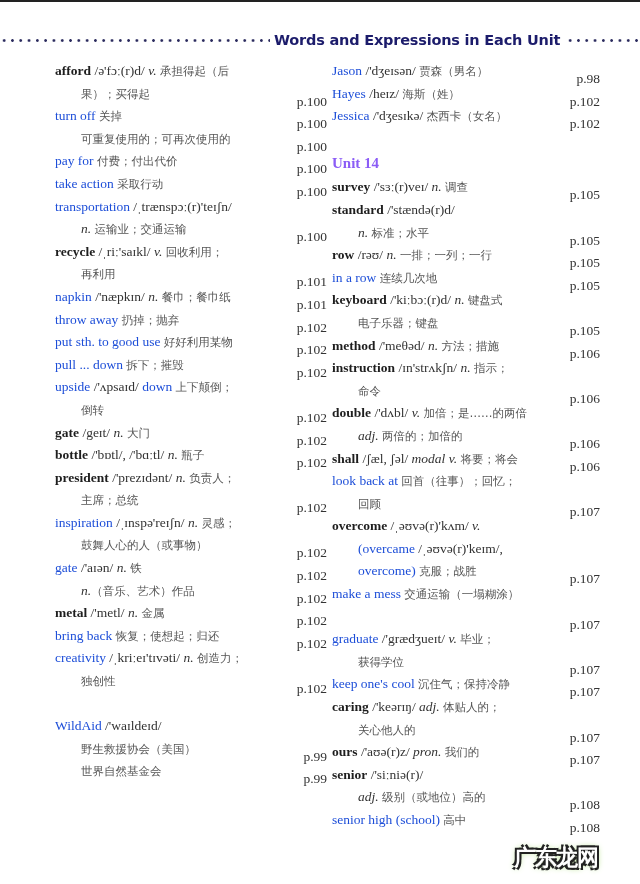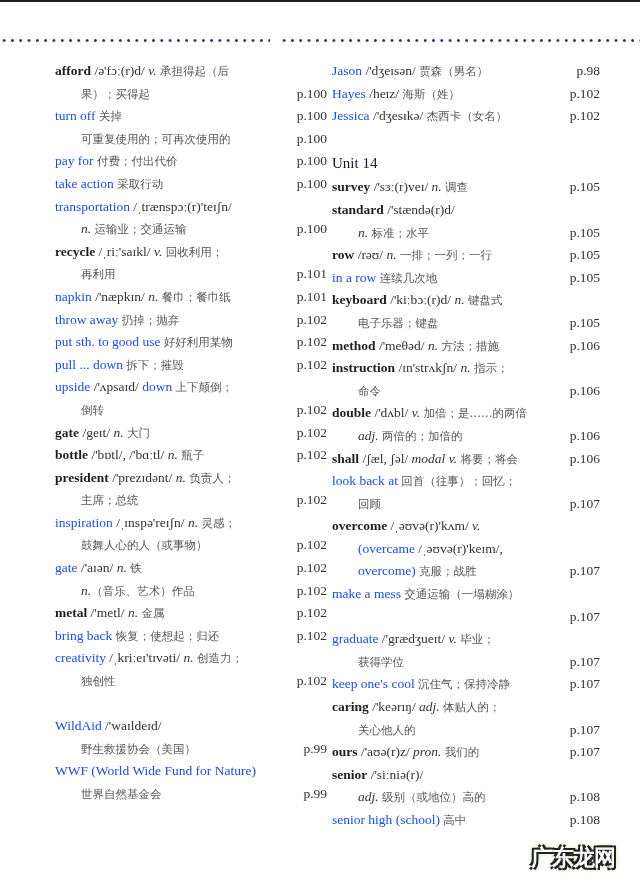--- a/index.html
+++ b/index.html
@@ -32,40 +32,40 @@
   .line {
     position: relative; height: 22.6px; line-height: 22.6px; font-size: 13.5px;
     white-space: nowrap;
   }
   .line.indent { padding-left: 26px; }
   .hw { font-weight: bold; color: #1e1e1e; }
   .ph { color: #333; }
   .pos { font-style: italic; color: #333; }
   .zh { font-family: "DejaVu Sans", sans-serif; font-size: 11.5px; color: #555; }
   .en { color: #1d4ed8; }
-  .pg { position: absolute; right: 0; top: 0; color: #333; }
+  .pg { position: absolute; right: 0; top: 8px; color: #333; }
   .gap { height: 22.6px; }
   .unit-heading {
-    height: 26px; line-height: 26px; font-weight: normal; font-size: 15px; color: #0f172a;
+    height: 26px; line-height: 26px; font-weight: bold; font-size: 15px; color: #8b5cf6;
   }
   .watermark {
     position: absolute; left: 514px; top: 843px; font-family: "DejaVu Sans", sans-serif;
     font-size: 22px; font-weight: bold; color: #fff; letter-spacing: -1px;
     text-shadow: -2px -2px 0 #222, 2px -2px 0 #222, -2px 2px 0 #222, 2px 2px 0 #222,
                  0 0 6px #8fd14f;
-    margin-left: 17px;
   }
 </style>
 </head>
 <body>
 
 <div class="topline"></div>
 
 <div class="header">
   <div class="dots-left"></div>
+  <div class="header-title">Words and Expressions in Each Unit</div>
   <div class="dots-right"></div>
 </div>
 
 <div class="col col-left" id="col-left">
     <div class="line"><span class="hw">afford</span><span class="ph"> /ə'fɔː(r)d/ </span><span class="pos">v. </span><span class="zh">承担得起（后</span></div>
     <div class="line indent"><span class="zh">果）；买得起</span><span class="pg">p.100</span></div>
     <div class="line"><span class="en">turn off </span><span class="zh">关掉</span><span class="pg">p.100</span></div>
     <div class="line indent"><span class="zh">可重复使用的；可再次使用的</span><span class="pg">p.100</span></div>
     <div class="line"><span class="en">pay for </span><span class="zh">付费；付出代价</span><span class="pg">p.100</span></div>
     <div class="line"><span class="en">take action </span><span class="zh">采取行动</span><span class="pg">p.100</span></div>
@@ -87,21 +87,20 @@
     <div class="line indent"><span class="zh">鼓舞人心的人（或事物）</span><span class="pg">p.102</span></div>
     <div class="line"><span class="en">gate</span><span class="ph"> /'aɪən/ </span><span class="pos">n. </span><span class="zh">铁</span><span class="pg">p.102</span></div>
     <div class="line indent"><span class="pos">n.</span><span class="zh">（音乐、艺术）作品</span><span class="pg">p.102</span></div>
     <div class="line"><span class="hw">metal</span><span class="ph"> /'metl/ </span><span class="pos">n. </span><span class="zh">金属</span><span class="pg">p.102</span></div>
     <div class="line"><span class="en">bring back </span><span class="zh">恢复；使想起；归还</span><span class="pg">p.102</span></div>
     <div class="line"><span class="en">creativity</span><span class="ph"> /ˌkriːeɪ'tɪvəti/ </span><span class="pos">n. </span><span class="zh">创造力；</span></div>
     <div class="line indent"><span class="zh">独创性</span><span class="pg">p.102</span></div>
     <div class="gap"></div>
     <div class="line"><span class="en">WildAid</span><span class="ph"> /'waɪldeɪd/</span></div>
     <div class="line indent"><span class="zh">野生救援协会（美国）</span><span class="pg">p.99</span></div>
-    <div class="line"><span class="en">WWF (World Wide Fund for Nature)</span></div>
     <div class="line indent"><span class="zh">世界自然基金会</span><span class="pg">p.99</span></div>
   </div>
 <div class="col col-right" id="col-right">
     <div class="line"><span class="en">Jason</span><span class="ph"> /'dʒeɪsən/ </span><span class="zh">贾森（男名）</span><span class="pg">p.98</span></div>
     <div class="line"><span class="en">Hayes</span><span class="ph"> /heɪz/ </span><span class="zh">海斯（姓）</span><span class="pg">p.102</span></div>
     <div class="line"><span class="en">Jessica</span><span class="ph"> /'dʒesɪkə/ </span><span class="zh">杰西卡（女名）</span><span class="pg">p.102</span></div>
     <div class="gap"></div>
     <div class="unit-heading">Unit 14</div>
     <div class="line"><span class="hw">survey</span><span class="ph"> /'sɜː(r)veɪ/ </span><span class="pos">n. </span><span class="zh">调查</span><span class="pg">p.105</span></div>
     <div class="line"><span class="hw">standard</span><span class="ph"> /'stændə(r)d/</span></div>

